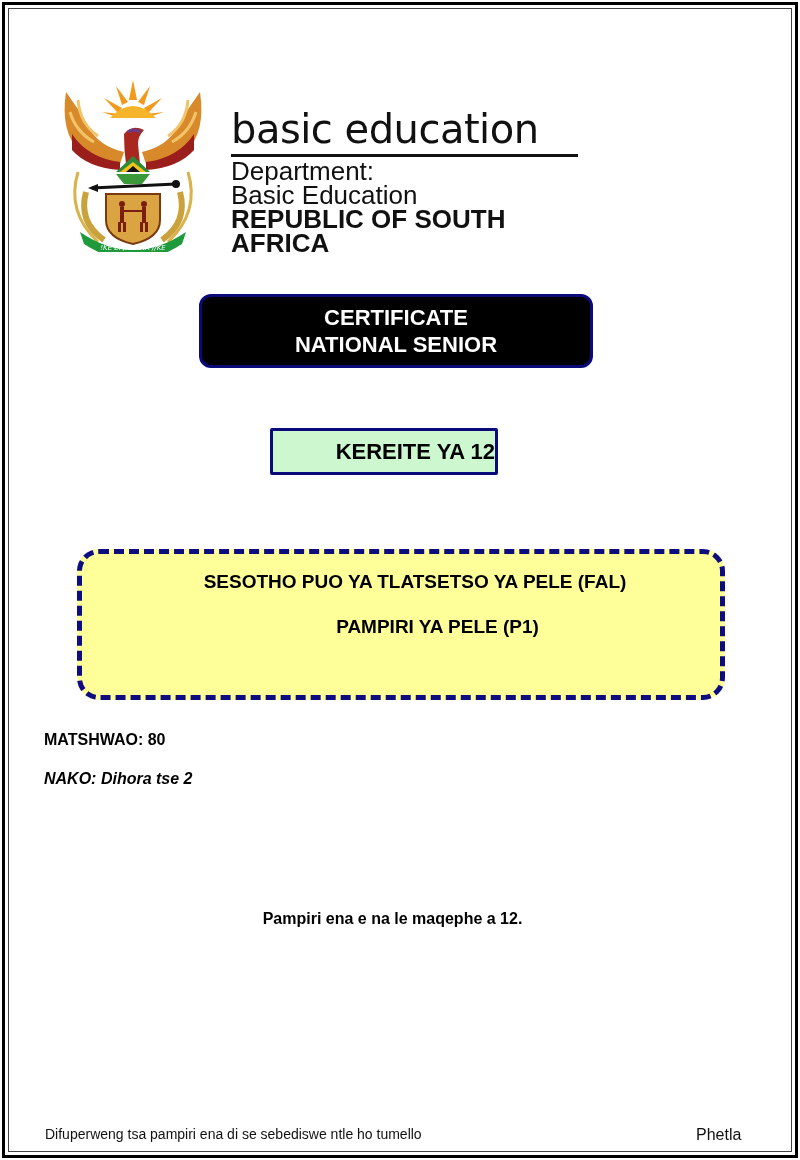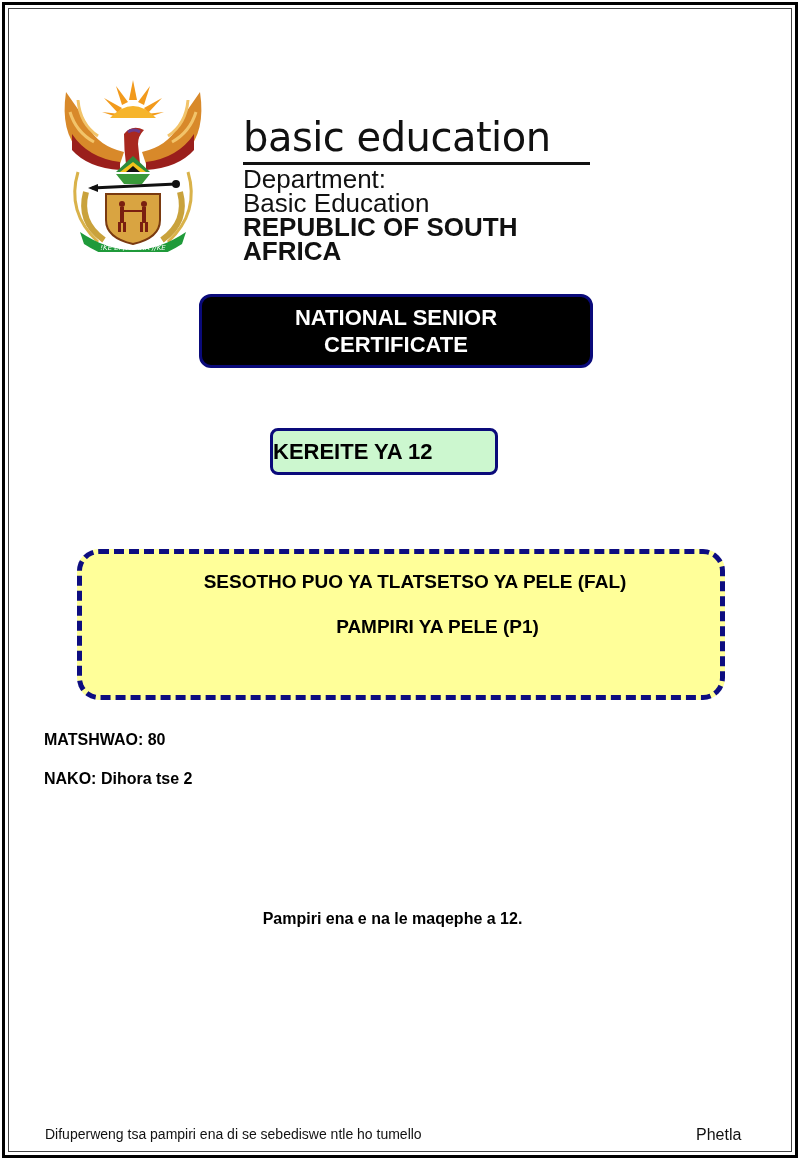--- a/index.html
+++ b/index.html
@@ -3,29 +3,29 @@
 <meta charset="utf-8">
 <style>
   html, body { margin: 0; padding: 0; background: #ffffff; }
   body { width: 800px; height: 1160px; position: relative; overflow: hidden; font-family: "Liberation Sans", sans-serif; color: #000; }
 
   .page-border-outer { position: absolute; left: 2px; top: 2px; width: 790px; height: 1150px; border: 3px solid #000; }
   .page-border-inner { position: absolute; left: 8px; top: 8px; width: 782px; height: 1142px; border: 1px solid #444; }
 
   .emblem { position: absolute; left: 58px; top: 72px; width: 150px; height: 180px; }
 
-  .brand { position: absolute; left: 231px; top: 114px; width: 350px; margin-left: 12px; }
+  .brand { position: absolute; left: 231px; top: 106px; width: 350px; }
   .brand-title { font-family: "DejaVu Sans", sans-serif; font-size: 40px; line-height: 46px; letter-spacing: -0.5px; color: #111; font-weight: normal; }
   .brand-rule { height: 3px; background: #111; width: 347px; margin-top: 2px; margin-bottom: 2px; }
   .brand-line { font-size: 26px; line-height: 24px; color: #111; }
   .brand-line.bold { font-weight: bold; }
 
   .cert-box { position: absolute; left: 199px; top: 294px; width: 388px; height: 68px; background: #000; border: 3px solid #0a0a7a; border-radius: 12px; color: #fff; font-weight: bold; font-size: 22px; line-height: 27px; text-align: center; display: flex; flex-direction: column; justify-content: center; }
 
-  .grade-box { position: absolute; left: 270px; top: 428px; width: 222px; height: 41px; background: #ccf7cf; border: 3px solid #0a0a7a; border-radius: 8px; font-weight: bold; font-size: 22px; line-height: 41px; text-align: left; }
+  .grade-box { position: absolute; left: 270px; top: 428px; width: 222px; height: 41px; background: #ccf7cf; border: 3px solid #0a0a7a; border-radius: 2px; font-weight: bold; font-size: 22px; line-height: 41px; text-align: right; }
 
   .subject-box { position: absolute; left: 77px; top: 549px; width: 638px; height: 141px; background: #ffff99; border: 5px dashed #0d0d80; border-radius: 22px; text-align: center; font-weight: bold; font-size: 19px; }
   .subject-line { position: absolute; left: 0; right: 0; padding-left: 28px; }
 
   .meta { position: absolute; left: 44px; font-weight: bold; font-size: 16px; }
 
   .pages-note { position: absolute; left: 0; width: 785px; top: 910px; text-align: center; font-weight: bold; font-size: 16px; }
 
   .footer-left { position: absolute; left: 45px; top: 1126px; font-size: 14px; color: #111; }
   .footer-right { position: absolute; left: 696px; top: 1126px; font-size: 16px; color: #111; }
@@ -98,30 +98,30 @@
 
 <div class="brand">
   <div class="brand-title">basic education</div>
   <div class="brand-rule"></div>
   <div class="brand-line">Department:</div>
   <div class="brand-line">Basic Education</div>
   <div class="brand-line bold">REPUBLIC OF SOUTH AFRICA</div>
 </div>
 
 <div class="cert-box">
+  <div>CERTIFICATE</div>
   <div>NATIONAL SENIOR</div>
-  <div>CERTIFICATE</div>
 </div>
 
 <div class="grade-box">KEREITE YA 12</div>
 
 <div class="subject-box">
   <div class="subject-line" style="top: 17px;">SESOTHO PUO YA TLATSETSO YA PELE (FAL)</div>
   <div class="subject-line" style="top: 62px; margin-left: 45px;">PAMPIRI YA PELE (P1)</div>
 </div>
 
 <div class="meta" style="top: 731px;">MATSHWAO: 80</div>
-<div class="meta" style="top: 770px;">NAKO: Dihora tse 2</div>
+<div class="meta" style="top: 770px; font-style: italic;">NAKO: Dihora tse 2</div>
 
 <div class="pages-note">Pampiri ena e na le maqephe a 12.</div>
 
 <div class="footer-left">Difuperweng tsa pampiri ena di se sebediswe ntle ho tumello</div>
 <div class="footer-right">Phetla</div>
 
 </body></html>

